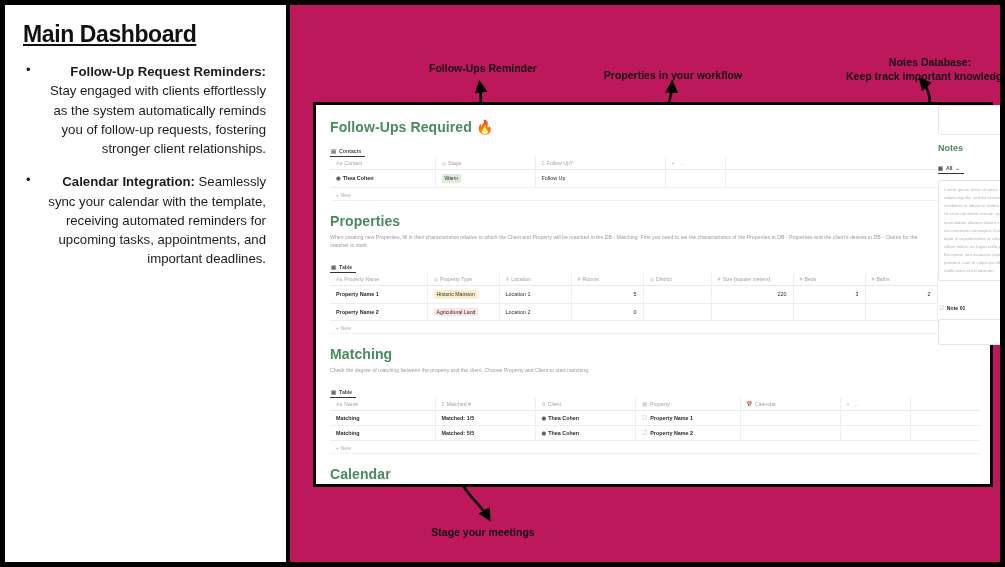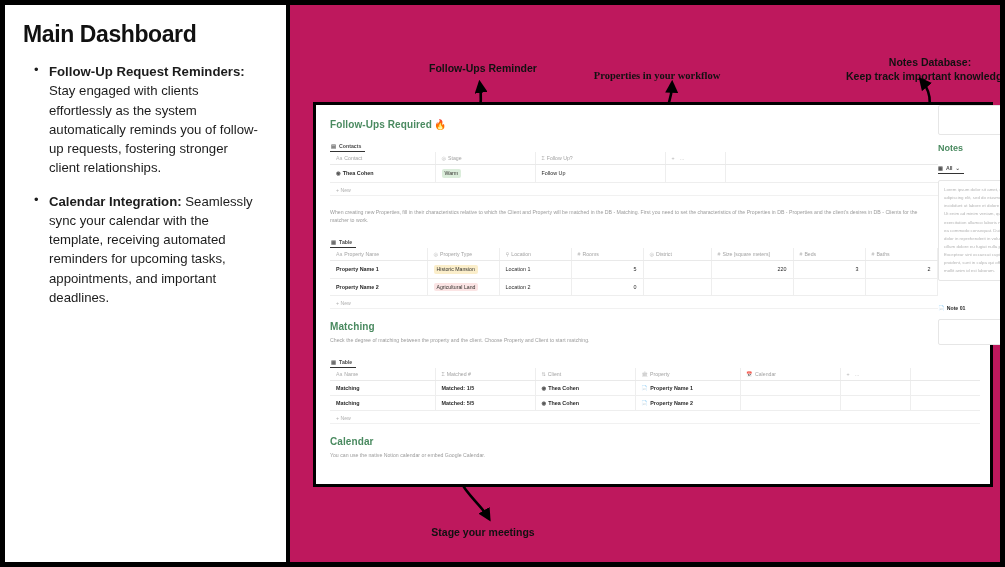--- a/index.html
+++ b/index.html
@@ -27,22 +27,23 @@
     padding: 14px 16px 10px 16px;
     background: #fff;
     overflow: hidden;
   }
   .panel-title {
     font-size: 23px;
     font-weight: bold;
     letter-spacing: -0.4px;
     color: #111;
     margin: 2px 0 14px 2px;
-  }
-  .bullets { list-style: none; margin: 12px; padding: 0; }
+    text-decoration: underline;
+  }
+  .bullets { list-style: none; margin: 4px; padding: 0; text-align: right; }
   .bullet {
     position: relative;
     padding-left: 16px;
     margin-bottom: 14px;
     font-size: 13.2px;
     line-height: 1.46;
     color: #1c1c1c;
   }
   .bullet:before {
     content: "\2022";
@@ -65,21 +66,21 @@
   .callout {
     position: absolute;
     font-size: 10.5px;
     font-weight: bold;
     color: #111;
     text-align: center;
     line-height: 1.3;
     white-space: pre-line;
   }
   .c1 { left: 118px; top: 57px; width: 150px; }
-  .c2 { left: 277px; top: 64px; width: 180px; font-family: Liberation Serif, serif; }
+  .c2 { left: 293px; top: 64px; width: 180px; }
   .c3 { left: 540px; top: 51px; width: 200px; }
   .c4 { left: 108px; top: 521px; width: 170px; }
 
   .arrow-svg { position: absolute; left: 0; top: 0; width: 715px; height: 557px; pointer-events: none; }
 
   
   .notion-card {
     position: absolute;
     left: 23px; top: 97px;
     width: 680px; height: 385px;
@@ -90,21 +91,21 @@
   .notion-inner {
     position: absolute;
     left: 0; top: 0; right: 0; bottom: 0;
     padding: 14px 10px 0 14px;
     overflow: hidden;
   }
 
   .sec-title {
     color: #4a8a60;
     font-weight: bold;
-    font-size: 10px;
+    font-size: 14px;
     margin: 0 0 4px 0;
     letter-spacing: 0.1px;
   }
   .sec-desc {
     color: #9b9b9b;
     font-size: 5.2px;
     line-height: 1.6;
     margin: 0 0 6px 0;
     max-width: 600px;
   }
@@ -326,20 +327,21 @@
               <td>Follow Up</td>
               <td></td>
               <td></td>
             </tr>
           </tbody>
             </table>
           <div class="newrow">+ New</div>
         </div>
 
         <div class="sec-block">
+          <div class="sec-title">Properties</div>
           <div class="sec-desc">When creating new Properties, fill in their characteristics relative to which the Client and Property will be matched in the DB - Matching. First you need to set the characteristics of the Properties in DB - Properties and the client's desires in DB - Clients for the matcher to work.</div>
           <div class="view-tab">
             <span class="ic">▦</span>
             <span>Table</span>
           </div>
           <table class="ntable">
             <colgroup>
                 <col style="width:97px">
                 <col style="width:72px">
                 <col style="width:72px">

